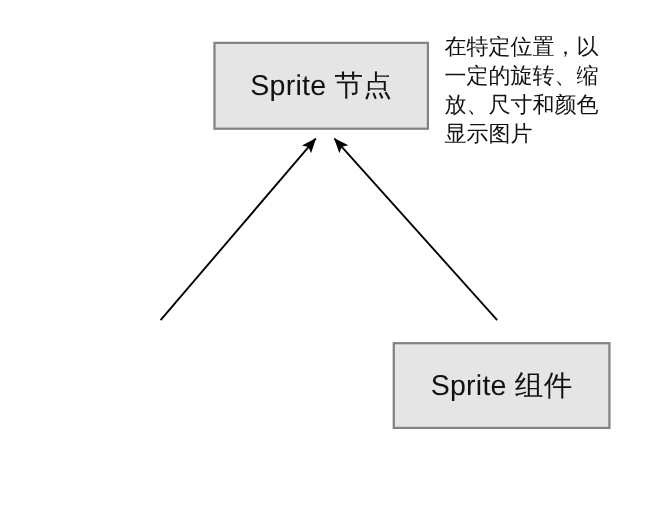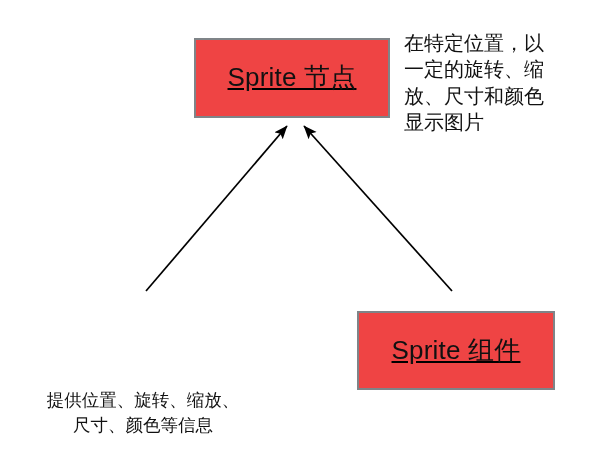--- a/index.html
+++ b/index.html
@@ -13,26 +13,25 @@
     height: 465px;
     background: #ffffff;
     overflow: hidden;
     font-family: "Liberation Sans", "DejaVu Sans", sans-serif;
     color: #000000;
   }
   .node-box {
     position: absolute;
     box-sizing: border-box;
     border: 2px solid #7f8488;
-    background: #ef4444;
+    background: #e5e5e5;
     display: flex;
     align-items: center;
     justify-content: center;
     text-align: left;
-    text-decoration: underline;
   }
   .node-label {
     font-size: 26px;
     line-height: 1.22;
     color: #111111;
     letter-spacing: 0.2px;
     white-space: pre-line;
   }
   #box-sprite-node {
     left: 194px;
@@ -111,21 +110,19 @@
   <div class="node-box" id="box-sprite-node">
     <span class="node-label">Sprite 节点</span>
   </div>
 
   <div class="annotation" id="annotation-sprite-node">在特定位置，以
 一定的旋转、缩
 放、尺寸和颜色
 显示图片</div>
 
 
-  <div class="caption" id="caption-node">提供位置、旋转、缩放、
-尺寸、颜色等信息</div>
 
   <div class="node-box" id="box-sprite-component">
     <span class="node-label">Sprite 组件</span>
   </div>
 
 
 </div>
 
 </body></html>

